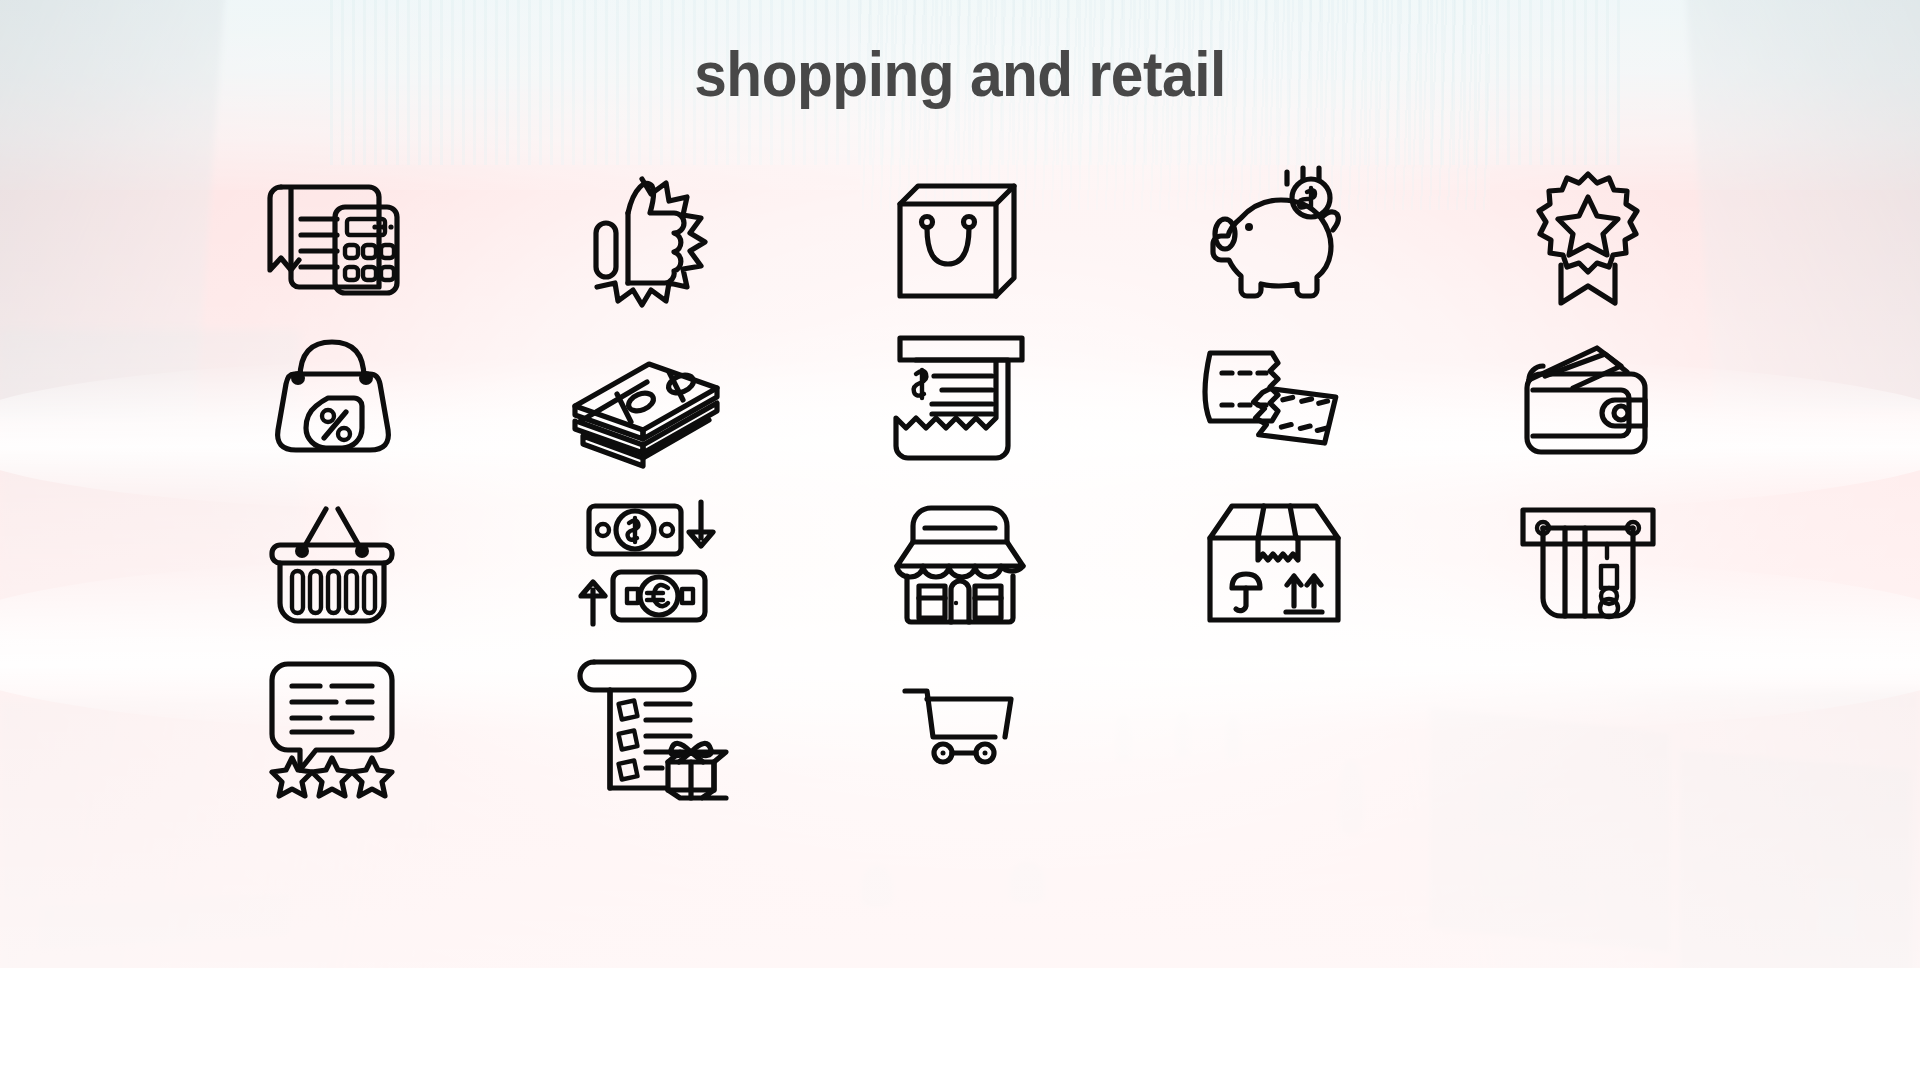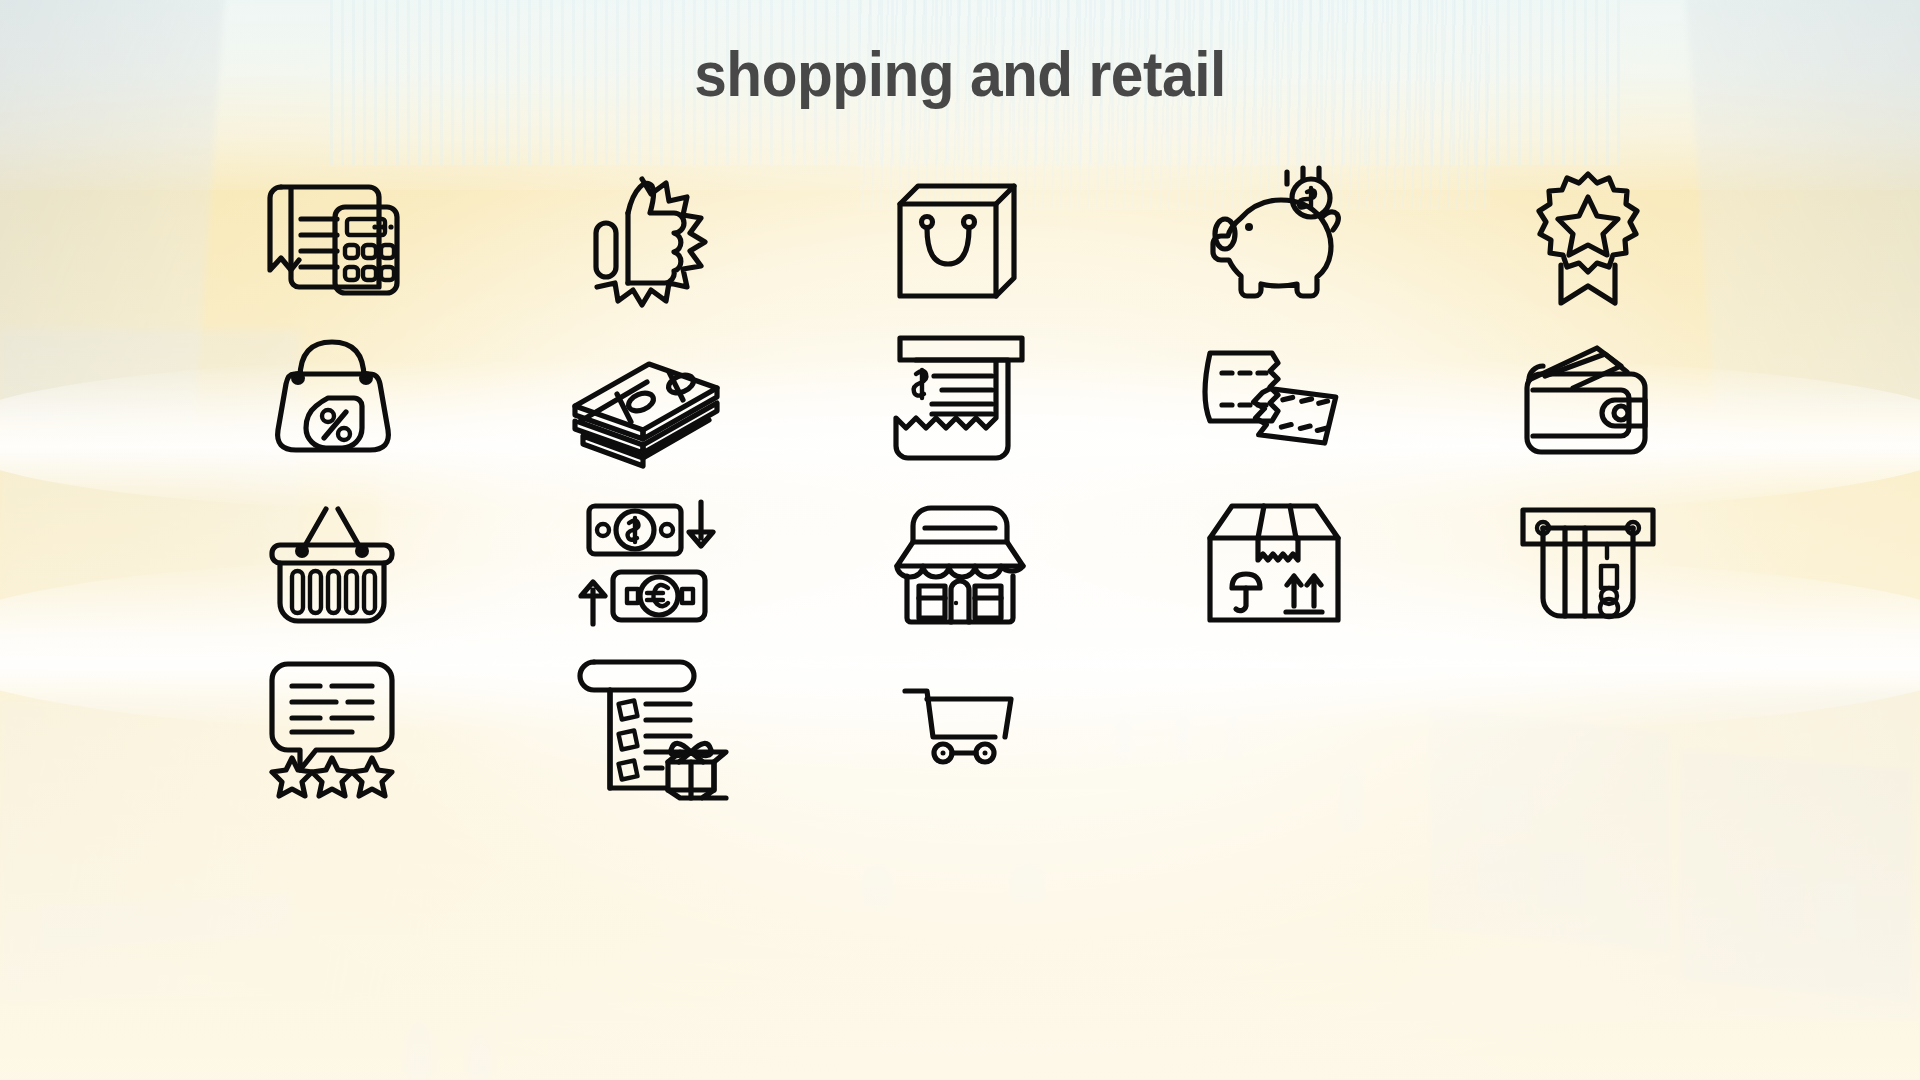--- a/index.html
+++ b/index.html
@@ -7,22 +7,22 @@
   html, body {
     width: 1920px;
     height: 1080px;
     overflow: hidden;
     font-family: "Liberation Sans", sans-serif;
   }
 
   #stage {
     position: relative;
     width: 1920px;
-    height: 1080px;
-    background: #eab308;
+    height: 968px;
+    background: #fca5a5;
     overflow: hidden;
   }
 
   
   .bg-layer { position: absolute; inset: 0; }
 
   
   .bg-ceiling {
     position: absolute;
     left: 0; right: 0; top: 0; height: 190px;

